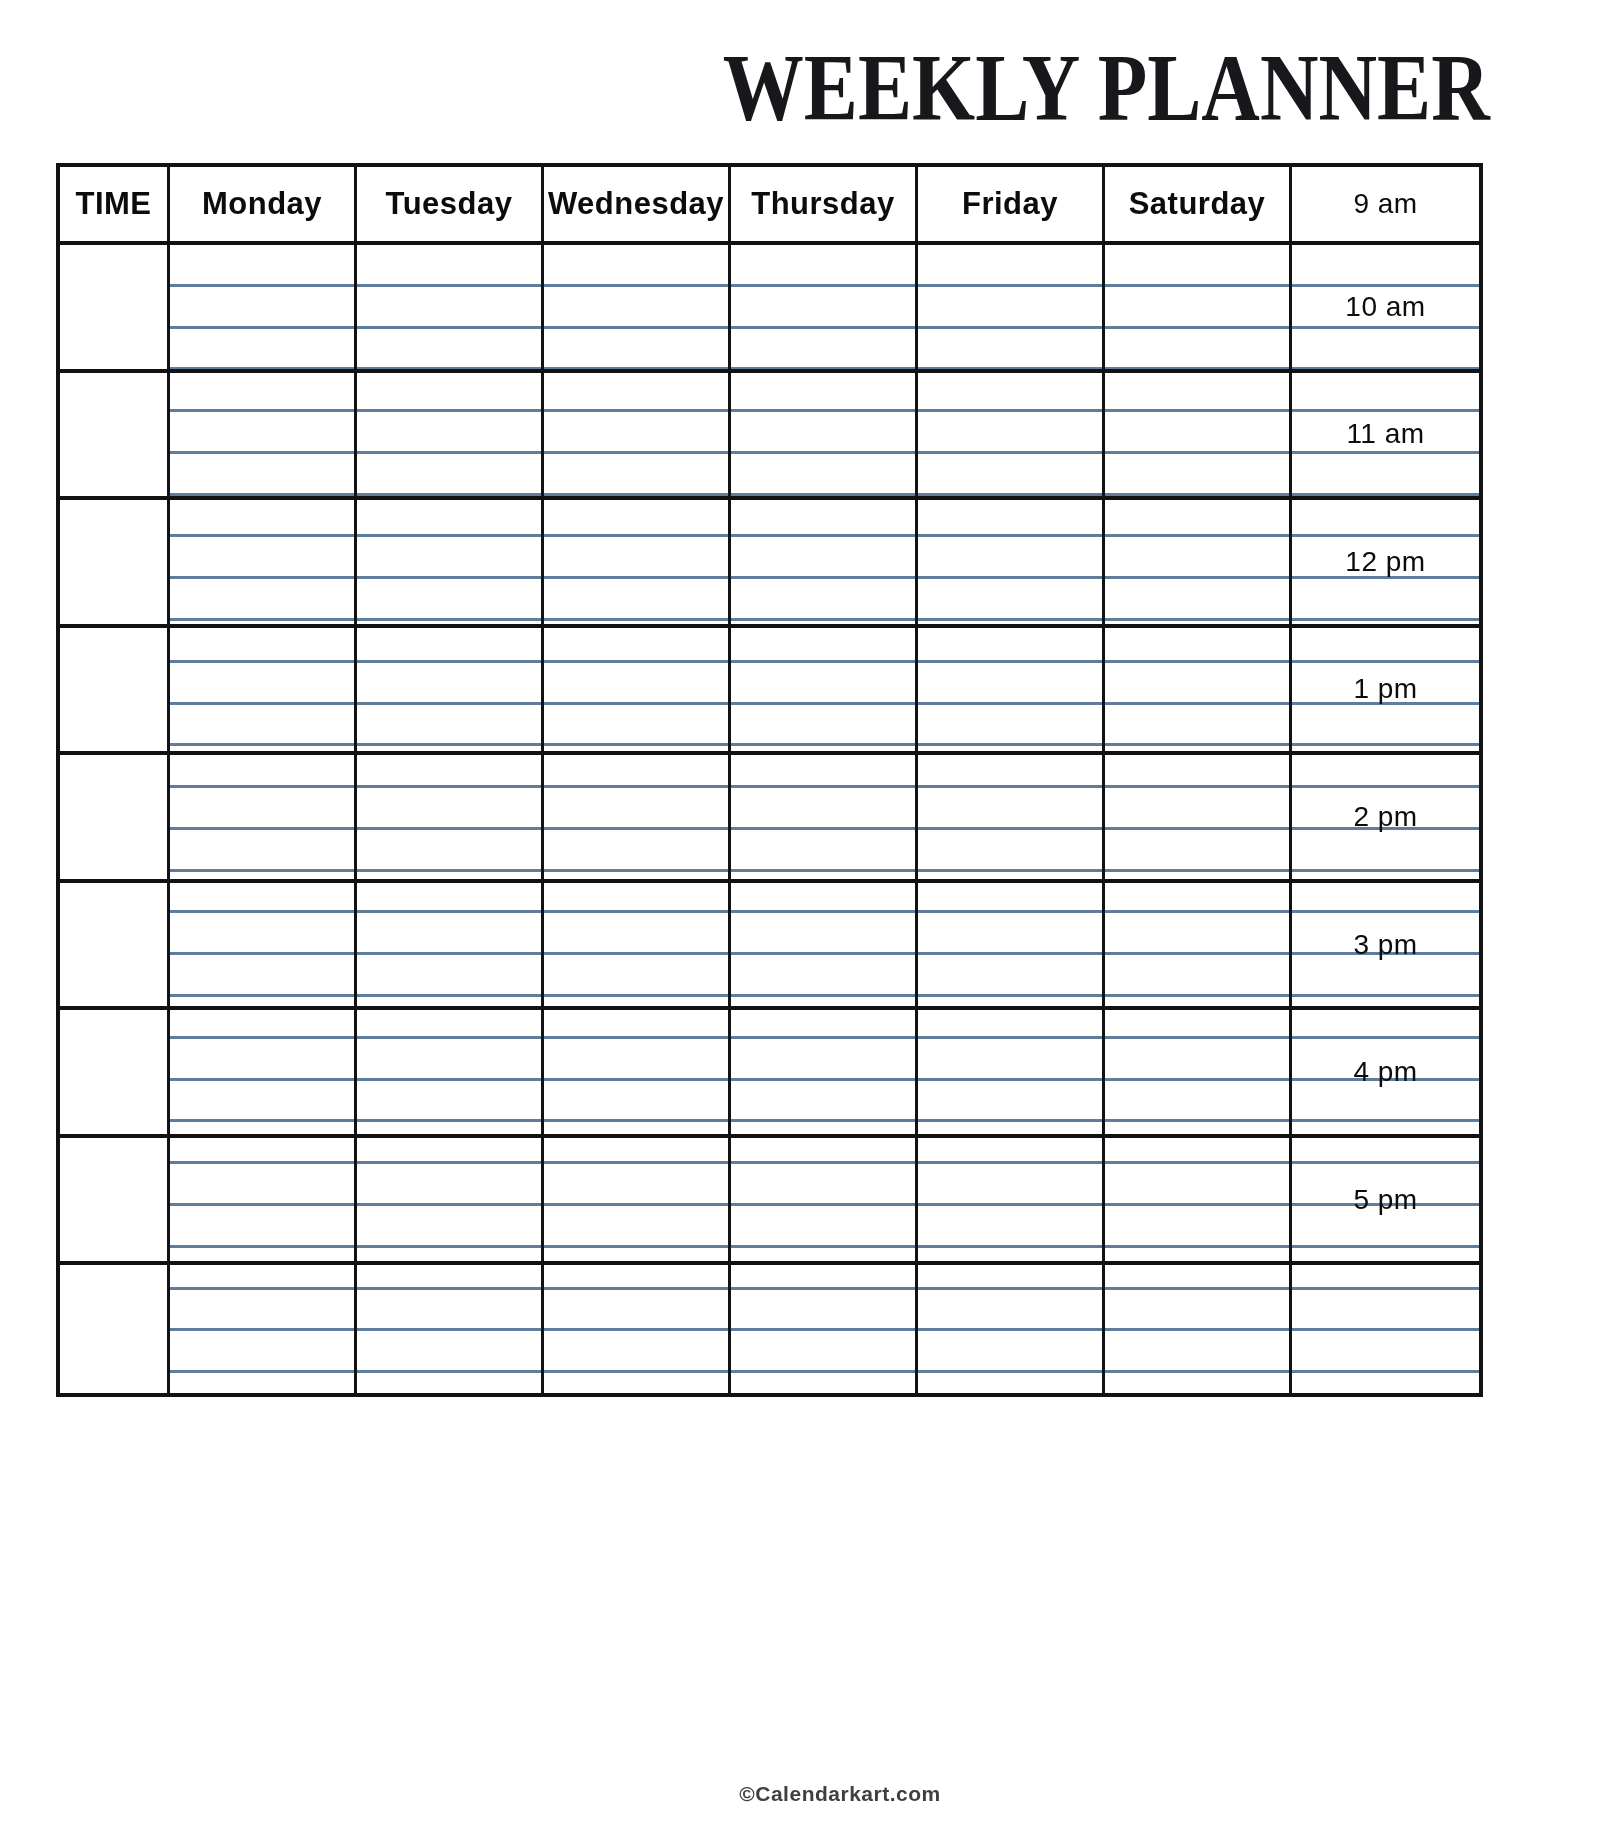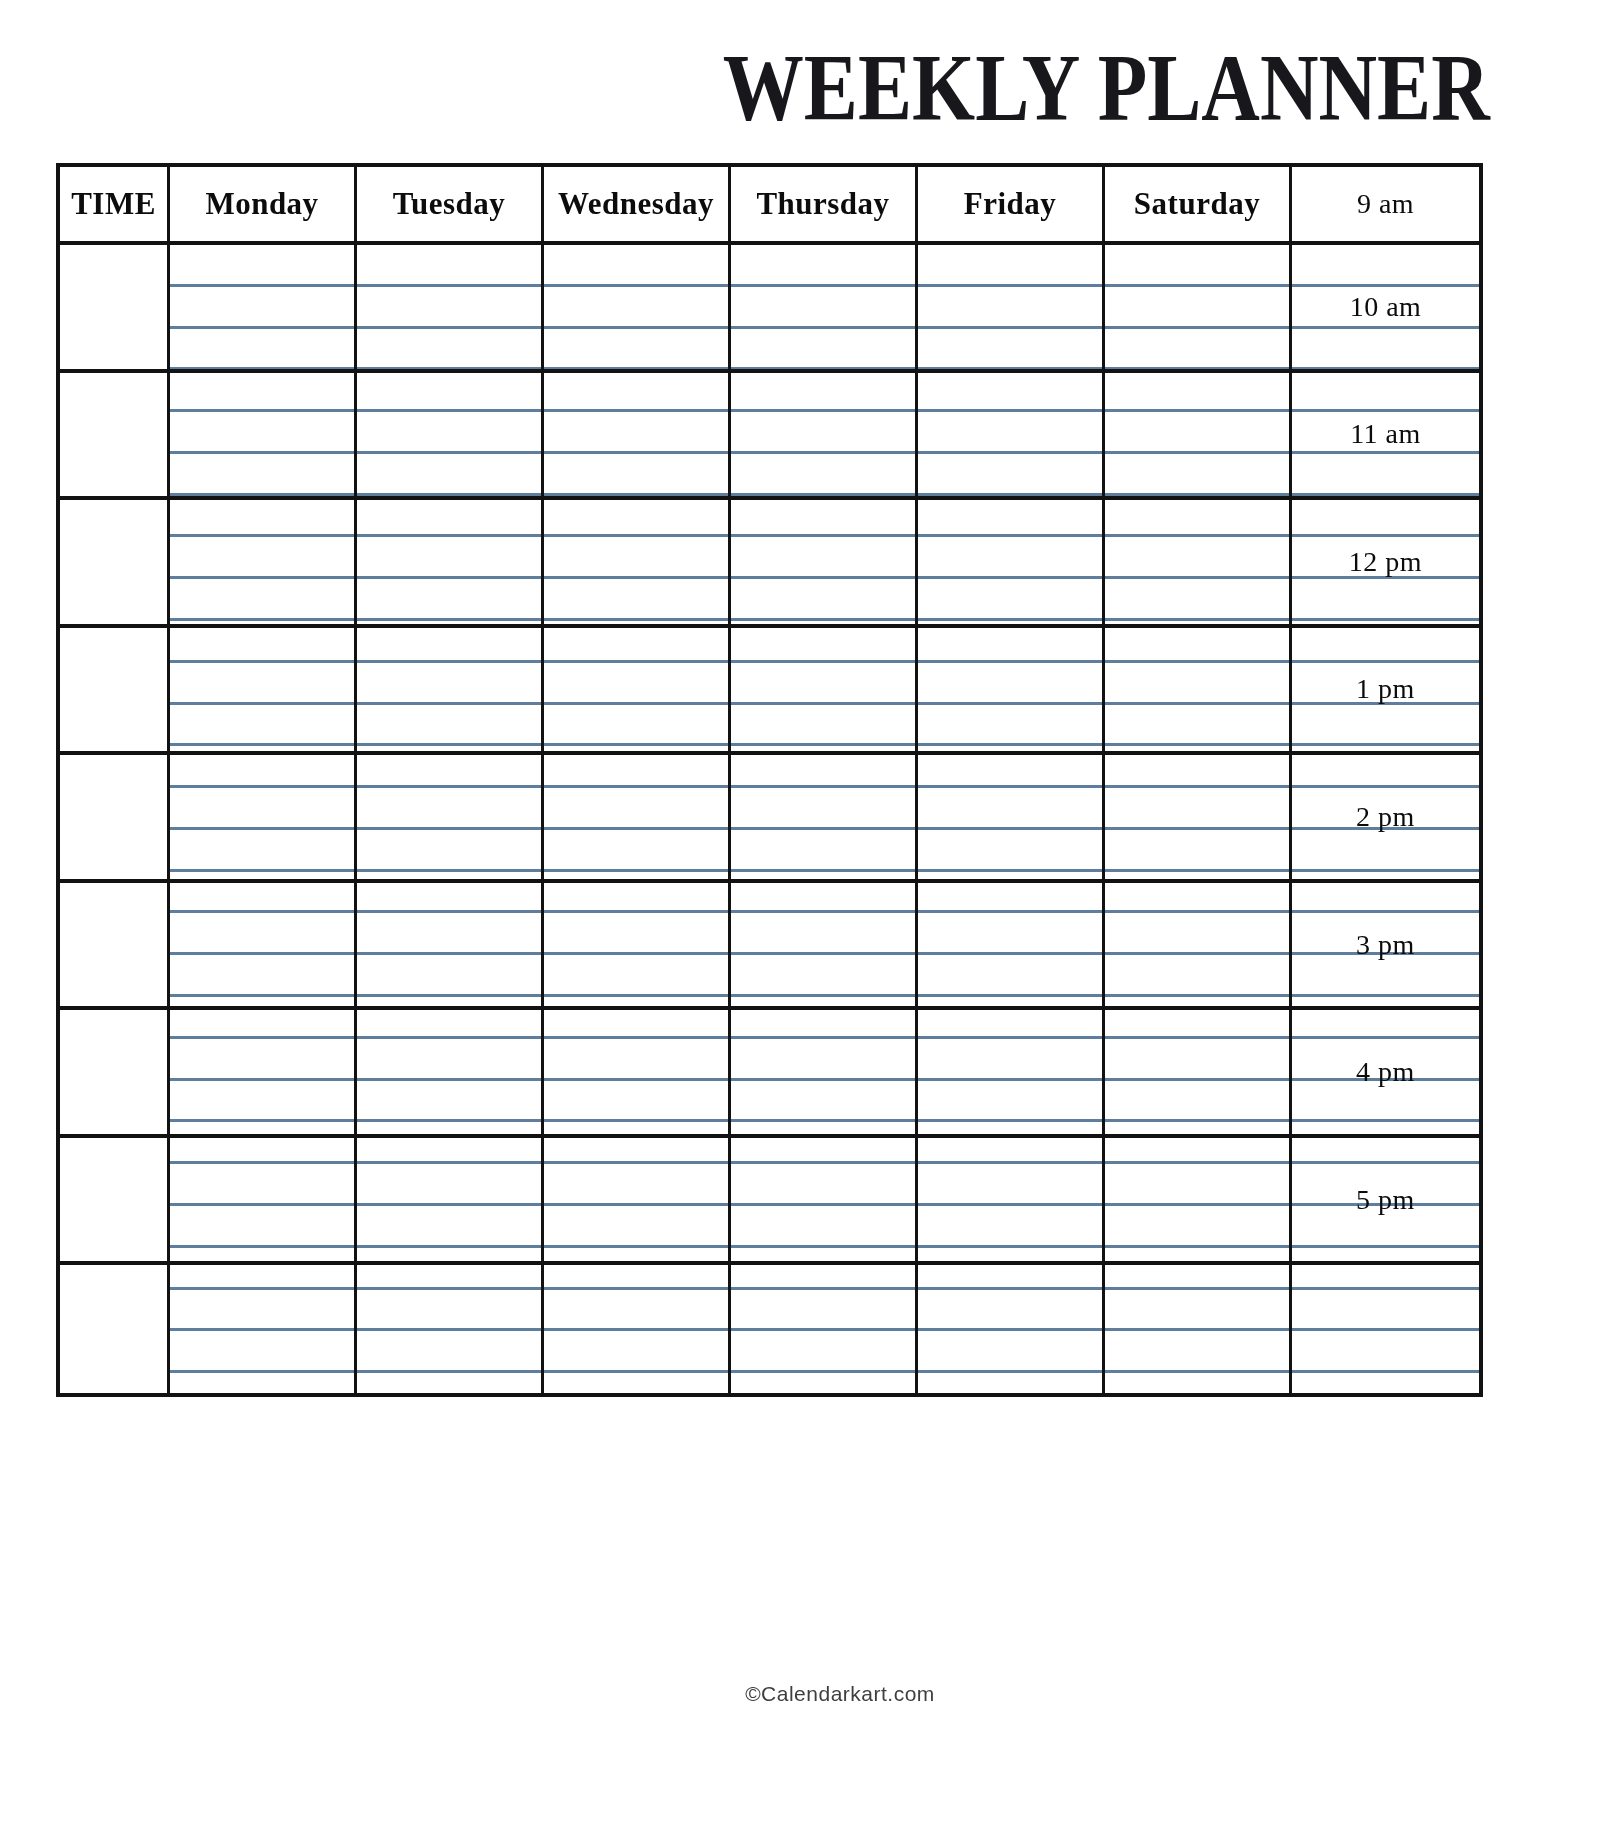--- a/index.html
+++ b/index.html
@@ -38,21 +38,20 @@
   }
 
   
   .table-wrap{
     position:absolute;
     left:56px;
     top:163px;
     width:1427px;
     height:1234px;
     border:4px solid var(--grid-black);
-    font-family:Liberation Serif, serif;
   }
 
   
   .rules{
     position:absolute;
     left:110px;
     top:78px;
     right:0;
     bottom:0;
     background:repeating-linear-gradient(
@@ -98,25 +97,25 @@
     justify-content:center;
     font-size:28px;
     font-weight:400;
     color:#0c0c0c;
     letter-spacing:0.5px;
   }
 
   
   .footer{
     position:absolute;
-    top:1682px;
+    top:1782px;
     left:840px;
     transform:translateX(-50%);
     font-size:21px;
-    font-weight:400;
+    font-weight:700;
     letter-spacing:0.5px;
     color:var(--footer-gray);
     white-space:nowrap;
   }
 </style>
 </head>
 <body>
 
 <div class="page">
 

